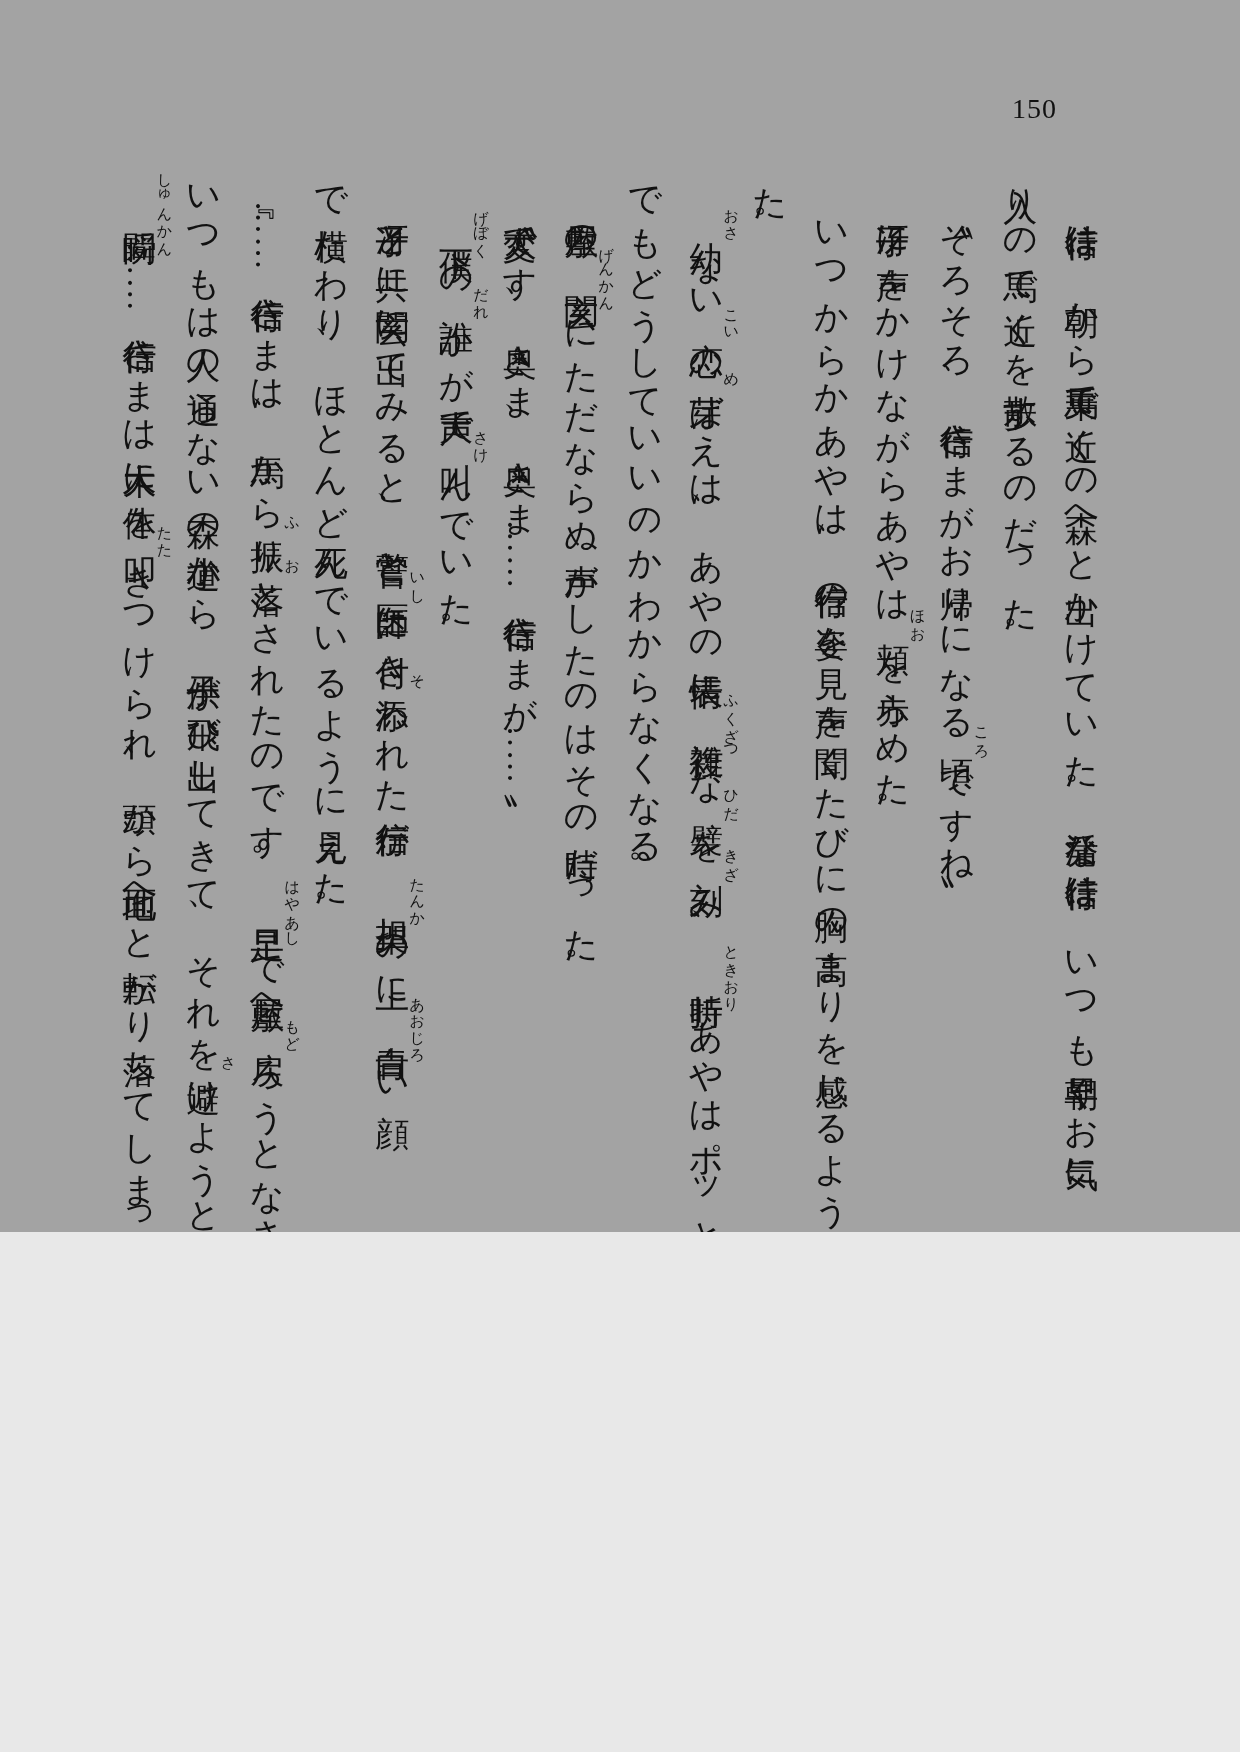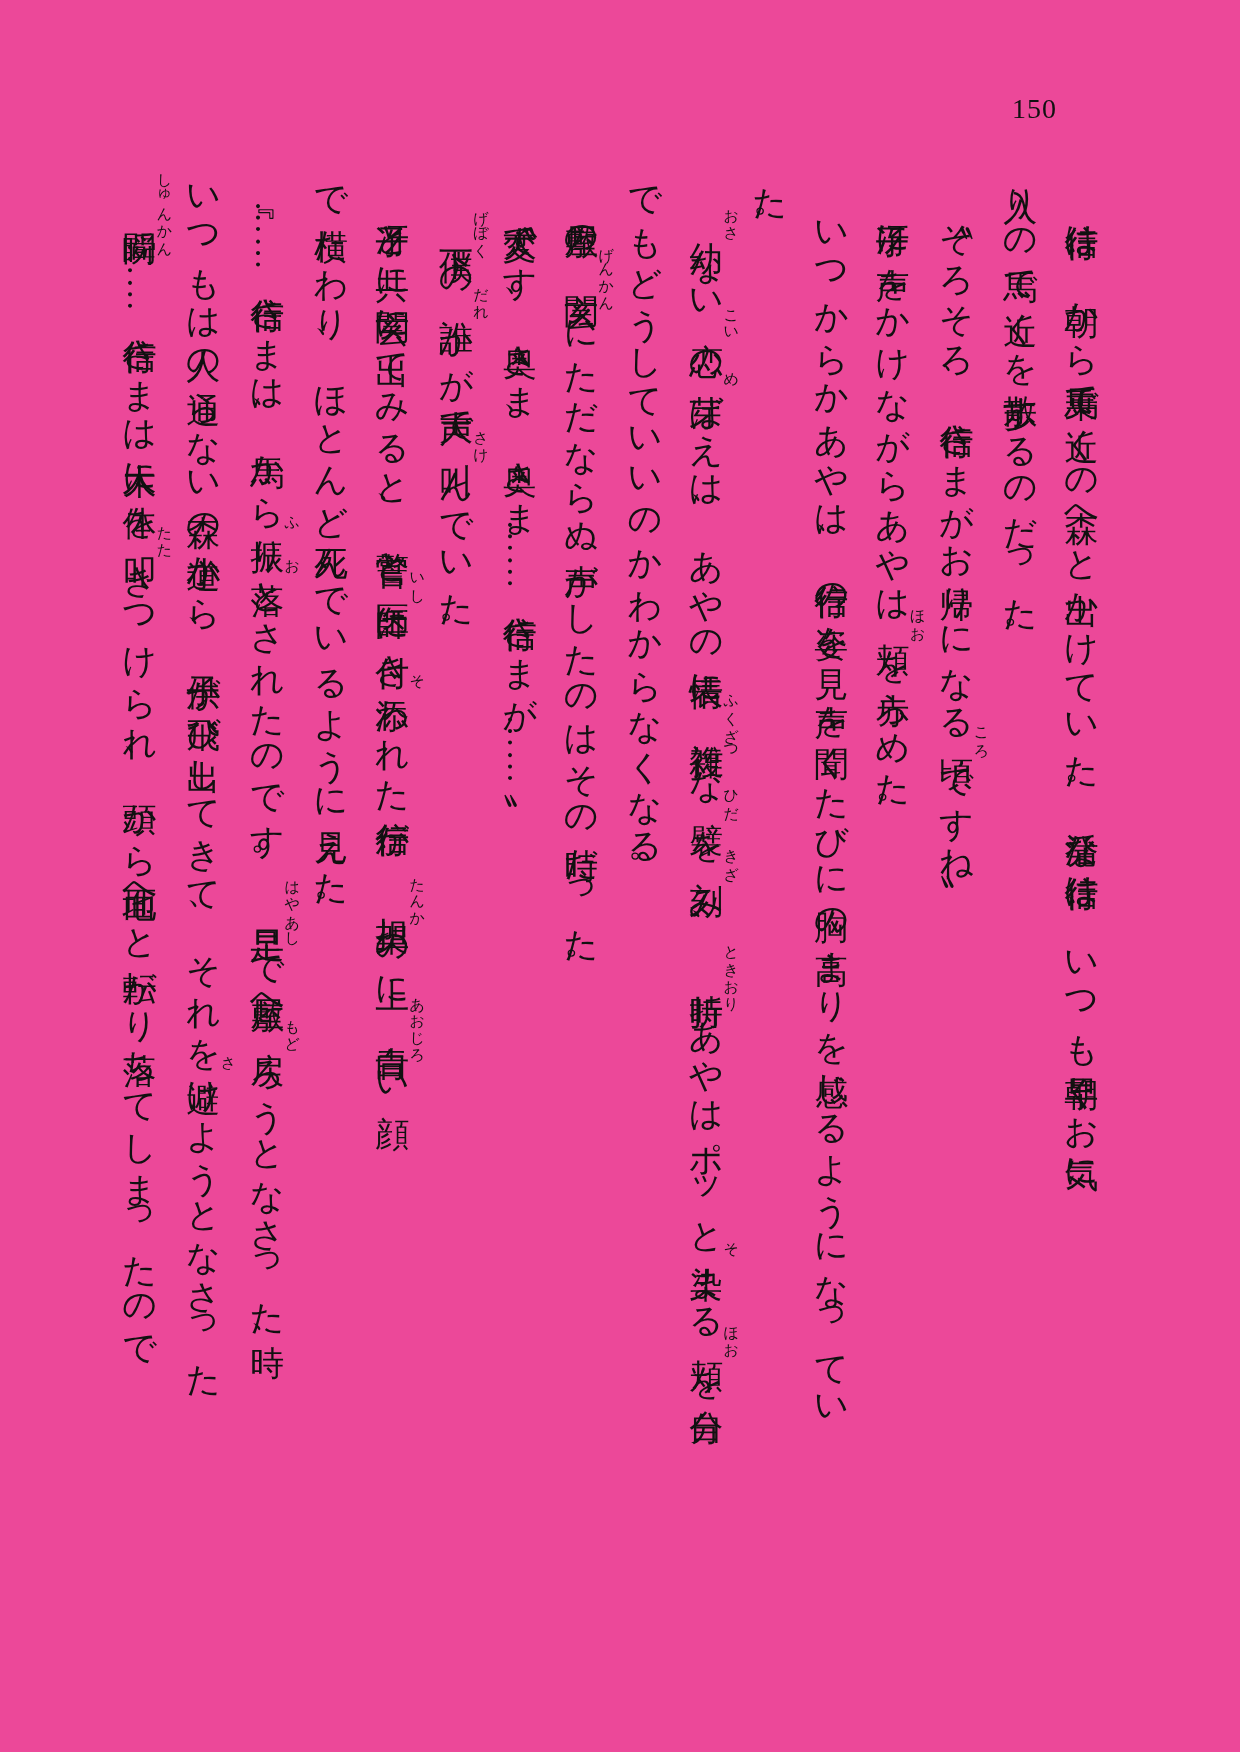--- a/index.html
+++ b/index.html
@@ -3,22 +3,22 @@
 <meta charset="utf-8">
 <style>
   html, body {
     margin: 0;
     padding: 0;
     background: #e8e8e8;
   }
   .page {
     position: relative;
     width: 1240px;
-    height: 1752px;
-    background: #ec4899;
+    height: 1232px;
+    background: #a3a3a3;
     overflow: hidden;
     font-family: "Liberation Serif", "DejaVu Serif", serif;
     color: #111111;
   }
   .page-number {
     position: absolute;
     top: 93px;
     left: 1012px;
     font-size: 28px;
     letter-spacing: 1px;

